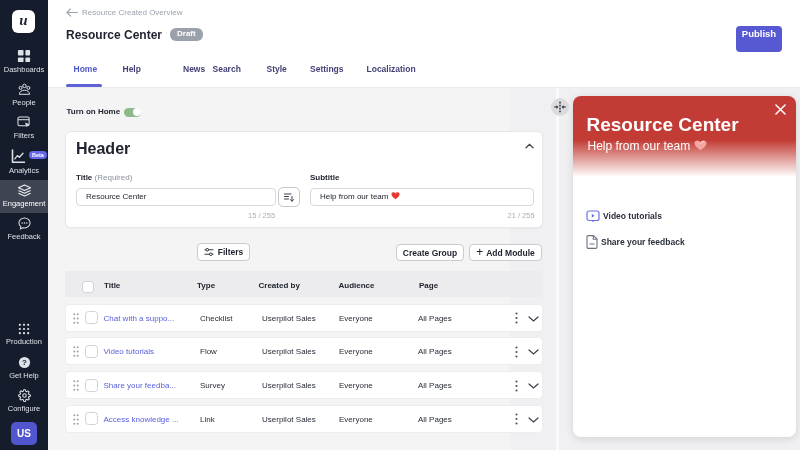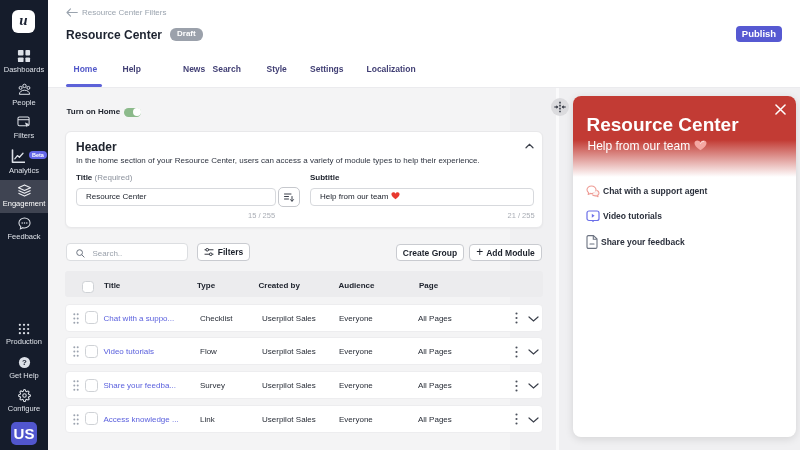--- a/index.html
+++ b/index.html
@@ -8,21 +8,21 @@
 .a { position:absolute; }
 
 
 #sidebar { position:absolute; left:0; top:0; width:48px; height:450px; background:#151c2b; z-index:5; }
 .logo { position:absolute; left:12px; top:10px; width:23px; height:23px; background:#fff; border-radius:6px; color:#1b2232; font-family:"Liberation Serif", serif; font-style:italic; font-weight:bold; font-size:15px; text-align:center; line-height:21px; }
 .navitem { position:absolute; left:0; width:48px; text-align:center; }
 .navitem .lbl { font-size:7.5px; margin-top:2px; color:#dde1e8; }
 .navitem svg { display:block; margin:0 auto; }
 .navitem { z-index:6; }
 .beta { position:absolute; left:29px; top:2px; background:#6467e8; color:#fff; font-size:5.5px; font-weight:bold; border-radius:4px; padding:1px 3px; }
-.usbox { position:absolute; left:11px; top:422px; width:26px; height:23px; background:#5156ce; border-radius:5px; color:#fff; font-weight:bold; font-size:15px; text-align:center; line-height:23px; }
+.usbox { position:absolute; left:11px; top:422px; width:26px; height:23px; background:#5156ce; border-radius:5px; color:#fff; font-weight:bold; font-size:10px; text-align:center; line-height:23px; }
 
 
 #tophdr { position:absolute; left:48px; top:0; width:752px; height:88px; background:#fff; border-bottom:1px solid #ebebee; }
 .tab { position:absolute; top:64px; font-size:8.5px; font-weight:bold; color:#413f74; }
 .tab.active { color:#5157c8; }
 
 
 #content { position:absolute; left:48px; top:88px; width:752px; height:362px; background:#f4f4f5; }
 #rightpane { position:absolute; left:510px; top:88px; width:290px; height:362px; background:#f0f0f2; }
 .toggle { position:absolute; width:17px; height:9px; background:#8cba8b; border-radius:5px; }
@@ -48,70 +48,62 @@
 .pitem { position:absolute; left:586px; display:flex; align-items:center; gap:3px; font-size:8.5px; font-weight:bold; color:#2b303c; z-index:3; }
 </style>
 </head>
 <body>
 <div id="stage">
 
   <div id="tophdr"></div>
   <svg class="a" style="left:66px; top:8px;" width="12" height="9" viewBox="0 0 12 9">
       <path d="M4.5 0.8 L1 4.5 L4.5 8.2 M1 4.5 H11.3" stroke="#9aa3ae" stroke-width="1.1" fill="none" stroke-linecap="round" stroke-linejoin="round"></path>
     </svg>
-  <div class="a" style="left:82px; top:8px; font-size:8px; color:#9aa3ae;">Resource Center Filters</div>
+  <div class="a" style="left:82px; top:8px; font-size:8px; color:#9aa3ae;">Resource Created Overview</div>
   <div class="a" style="left:66px; top:28px; font-size:12px; font-weight:bold; color:#1d2330;">Resource Center</div>
   <div class="a" style="left:170px; top:28px; height:12.5px; background:#9ba1ab; border-radius:6px; color:#fff; font-size:8px; font-weight:bold; padding:0 7px; line-height:12.5px;">Draft</div>
-  <div class="a" style="left:736px; top:26px; width:46px; height:16px; background:#5659d2; border-radius:4px; color:#fff; font-size:9.5px; font-weight:bold; text-align:center; line-height:16px;">Publish</div>
+  <div class="a" style="left:736px; top:26px; width:46px; height:26px; background:#5659d2; border-radius:4px; color:#fff; font-size:9.5px; font-weight:bold; text-align:center; line-height:16px;">Publish</div>
 
   <span class="tab active" style="left:73.5px;">Home</span>
   <span class="tab" style="left:122.5px;">Help</span>
   <span class="tab" style="left:162px;padding-left:21px;">News</span>
   <span class="tab" style="left:212.5px;">Search</span>
   <span class="tab" style="left:266.5px;">Style</span>
   <span class="tab" style="left:310px;">Settings</span>
   <span class="tab" style="left:366.5px;">Localization</span>
   <div class="a" style="left:66px; top:84px; width:36px; height:2.5px; background:#5d62d8; border-radius:2px;"></div>
 
   <div id="content"></div>
   <div id="rightpane"></div>
   <div class="a" style="left:556px; top:88px; width:2.5px; height:362px; background:#fafafb; z-index:1;"></div>
 
   <div class="a" style="left:66.5px; top:107px; font-size:8px; font-weight:bold; color:#20252f; z-index:2;">Turn on Home</div>
   <span class="toggle" style="left:124px; top:107.5px; z-index:2;"></span>
 
   <div class="card">
-    <div class="a" style="left:10px; top:8px; font-size:12px; font-weight:bold; color:#20252f;">Header</div>
+    <div class="a" style="left:10px; top:8px; font-size:16px; font-weight:bold; color:#20252f;">Header</div>
     <svg class="a" style="right:8px; top:11px;" width="9" height="6" viewBox="0 0 9 6">
         <path d="M1 4.8 L4.5 1.4 L8 4.8" stroke="#3a3f4a" stroke-width="1.2" fill="none" stroke-linecap="round"></path>
       </svg>
-    <div class="a" style="left:10px; top:23.5px; font-size:8px; color:#2e3440;">In the home section of your Resource Center, users can access a variety of module types to help their experience.</div>
     <div class="a" style="left:10px; top:41px; font-size:8px; color:#20252f;"><b>Title</b> <span style="color:#8b919c;">(Required)</span></div>
     <div class="finput" style="left:10px; top:56px; width:200px;">Resource Center</div>
     <div class="a" style="left:212px; top:55px; width:22px; height:20px; border:1px solid #c6c8cd; border-radius:5px; background:#fff;">
       <svg width="11" height="10" viewBox="0 0 11 10" style="margin:5px auto 0; display:block;">
           <path d="M0.5 1 H7 M0.5 3.5 H4.5 M0.5 6 H4.5" stroke="#3a3f4a" stroke-width="1" fill="none" stroke-linecap="round"></path>
           <path d="M8 3.5 V8 M6.5 6.6 L8 8.3 L9.5 6.6" stroke="#3a3f4a" stroke-width="1" fill="none" stroke-linecap="round" stroke-linejoin="round"></path>
         </svg>
     </div>
     <div class="a" style="left:244px; top:41px; font-size:8px; font-weight:bold; color:#20252f;">Subtitle</div>
     <div class="finput" style="left:244px; top:56px; width:224px;">Help from our team <svg width="9" height="8" viewBox="0 0 10 9" style="vertical-align:-1px">
           <path d="M5 8.2 C1.8 6 0.4 4 0.4 2.6 C0.4 1.3 1.4 0.4 2.6 0.4 C3.6 0.4 4.5 1 5 1.9 C5.5 1 6.4 0.4 7.4 0.4 C8.6 0.4 9.6 1.3 9.6 2.6 C9.6 4 8.2 6 5 8.2Z" fill="#e8392f"></path>
         </svg></div>
     <div class="counter" style="left:182px; top:79px;">15 / 255</div>
     <div class="counter" style="left:441.5px; top:79px;">21 / 255</div>
   </div>
 
-  <div class="a" style="left:65.5px; top:243px; width:122px; height:18px; background:#fff; border:1px solid #dcdee1; border-radius:4px; z-index:2;">
-    <svg width="9" height="9" viewBox="0 0 10 10" style="position:absolute; left:9px; top:4.5px;">
-        <circle cx="4" cy="4" r="3.2" stroke="#6b7280" stroke-width="1.1" fill="none"></circle>
-        <path d="M6.5 6.5 L9 9" stroke="#6b7280" stroke-width="1.1" stroke-linecap="round"></path>
-      </svg>
-    <span style="position:absolute; left:26px; top:4.5px; font-size:8px; color:#9aa1ab;">Search..</span>
-  </div>
   <div class="btn" style="left:197px; top:243px; width:53px; height:18px; font-size:8.5px; z-index:2;">
     <svg width="10" height="8" viewBox="0 0 11 9" style="margin-right:4px">
         <path d="M0.5 2 H10.5 M0.5 7 H10.5" stroke="#1c212b" stroke-width="1"></path>
         <circle cx="3.5" cy="2" r="1.5" fill="#fff" stroke="#1c212b" stroke-width="1"></circle>
         <circle cx="7.5" cy="7" r="1.5" fill="#fff" stroke="#1c212b" stroke-width="1"></circle>
       </svg>
     Filters
   </div>
   <div class="btn" style="left:396px; top:244px; width:68px; height:17px; font-size:8.5px; z-index:2;">Create Group</div>
   <div class="btn" style="left:469px; top:244px; width:73px; height:17px; font-size:8.5px; z-index:2;"><span style="font-weight:normal; font-size:12px; margin-right:3px; position:relative; top:-0.5px;">+</span>Add Module</div>
@@ -253,27 +245,20 @@
     <div class="a" style="left:13.5px; top:17.5px; color:#fff; font-size:19px; font-weight:bold;">Resource Center</div>
     <div class="a" style="left:14.5px; top:43px; color:#fff; font-size:12px;">Help from our team <svg width="13" height="11" viewBox="0 0 13 11" style="vertical-align:-1px">
           <path d="M6.5 10.3 C2.3 7.4 0.5 5 0.5 3.2 C0.5 1.6 1.8 0.5 3.3 0.5 C4.6 0.5 5.8 1.2 6.5 2.4 C7.2 1.2 8.4 0.5 9.7 0.5 C11.2 0.5 12.5 1.6 12.5 3.2 C12.5 5 10.7 7.4 6.5 10.3Z" fill="#f4a7a2"></path>
           <path d="M6.5 3.4 C7 2.1 8.3 1.4 9.5 1.5" stroke="#fbe0de" stroke-width="1" fill="none" stroke-linecap="round"></path>
         </svg></div>
     <svg class="a" style="left:201px; top:6.5px;" width="13" height="13" viewBox="0 0 12 12">
         <path d="M1.8 1.8 L10.2 10.2 M10.2 1.8 L1.8 10.2" stroke="#fff" stroke-width="1.4" stroke-linecap="round"></path>
       </svg>
   </div>
 
-  <div class="pitem" style="top:184.5px;">
-    <svg width="14" height="13" viewBox="0 0 14 13">
-        <path d="M5.5 1 C3 1 1 2.7 1 4.8 C1 6 1.6 7 2.6 7.7 L2.2 9.5 L4.3 8.4 C4.7 8.5 5.1 8.6 5.5 8.6 C8 8.6 10 6.9 10 4.8 C10 2.7 8 1 5.5 1Z" stroke="#ee9b94" stroke-width="1.1" fill="none" stroke-linejoin="round"></path>
-        <path d="M10.5 5.2 C12 5.7 13 6.8 13 8 C13 8.9 12.5 9.7 11.7 10.2 L12 11.7 L10.2 10.8 C9.9 10.9 9.6 10.9 9.3 10.9 C8 10.9 6.9 10.4 6.2 9.6" stroke="#ee9b94" stroke-width="1.1" fill="#fdf3f2" stroke-linejoin="round"></path>
-      </svg>
-    <span>Chat with a support agent</span>
-  </div>
   <div class="pitem" style="top:209.5px;">
     <svg width="14" height="13" viewBox="0 0 14 13">
         <rect x="1" y="1" width="12" height="9.5" rx="2" stroke="#6b6fe8" stroke-width="1.2" fill="none"></rect>
         <path d="M5.8 3.8 L8.6 5.75 L5.8 7.7 Z" fill="#6b6fe8"></path>
         <path d="M5.5 10.5 L7 12.3 L8.5 10.5 Z" fill="#6b6fe8"></path>
       </svg>
     <span>Video tutorials</span>
   </div>
   <div class="pitem" style="top:234.5px;">
     <svg width="12" height="14" viewBox="0 0 12 14">

